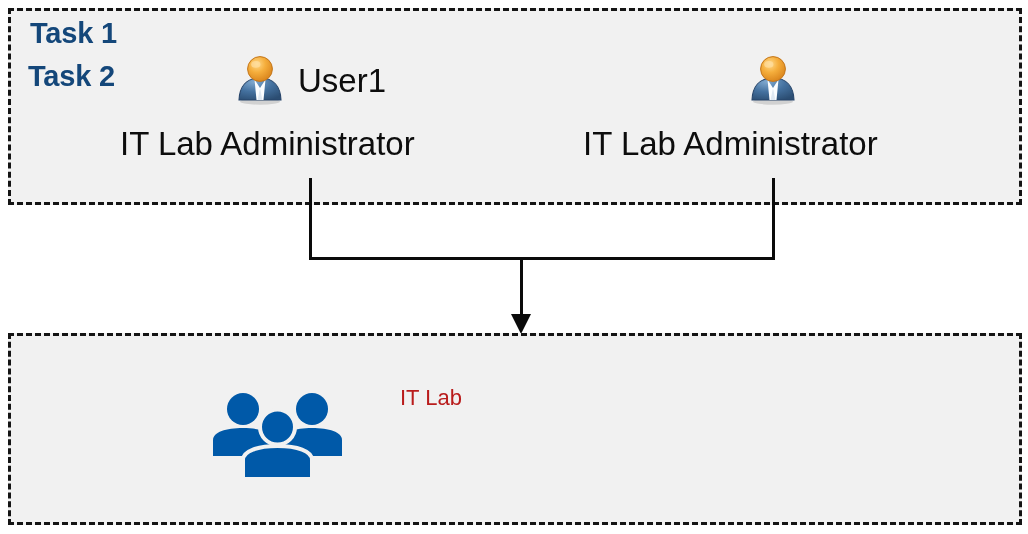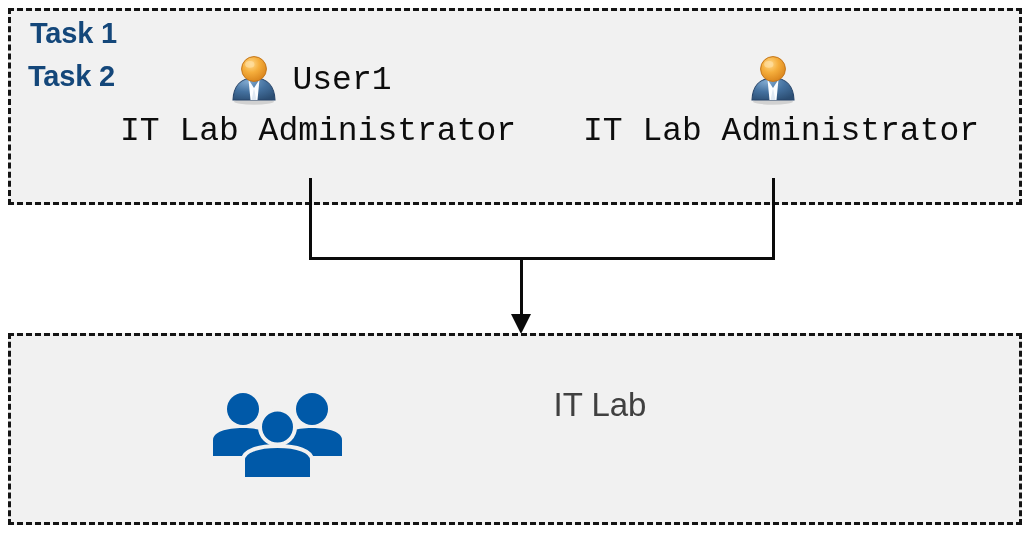--- a/index.html
+++ b/index.html
@@ -34,43 +34,42 @@
     letter-spacing: -0.2px;
     white-space: nowrap;
   }
   #task1-label { left: 30px; top: 17px; text-align: center; }
   #task2-label { left: 28px; top: 44px; margin-top: 16px; }
 
   
   .person {
     position: absolute;
     width: 380px;
-    text-align: right;
+    text-align: left;
     color: #0d0d0d;
-    font-family: Liberation Mono, monospace;
   }
   #person-user1  { left: 120px; top: 52px; }
   #person-guest  { left: 583px; top: 52px; }
 
   .person-top {
     display: flex;
     align-items: center;
     justify-content: center;
     gap: 12px;
     height: 56px;
   }
   .person-name {
     font-size: 33px;
     line-height: 1;
     white-space: nowrap;
   }
   .person-role {
     font-size: 33px;
     line-height: 1.1;
-    margin-top: 6px;
+    margin-top: 18px;
     white-space: nowrap;
   }
 
   
   .user-icon { width: 52px; height: 52px; flex: 0 0 auto; display: block; }
 
   
   .conn {
     position: absolute;
     background: #0a0a0a;
@@ -102,23 +101,22 @@
     width: 145px;
     height: 95px;
   }
   #group-icon { width: 145px; height: 95px; display: block; }
 
   #group-text {
     position: absolute;
     left: 400px;
     top: 385px;
     width: 400px;
-    text-align: center;
-    color: #404040;
-    font-size: 33px;
+    color: #b91c1c;
+    font-size: 22px;
     line-height: 1.22;
   }
   .group-line { display: block; white-space: nowrap; }
 </style>
 </head>
 <body>
 
 <div id="canvas">
 
   <div class="task-box" id="task1-box"></div>

